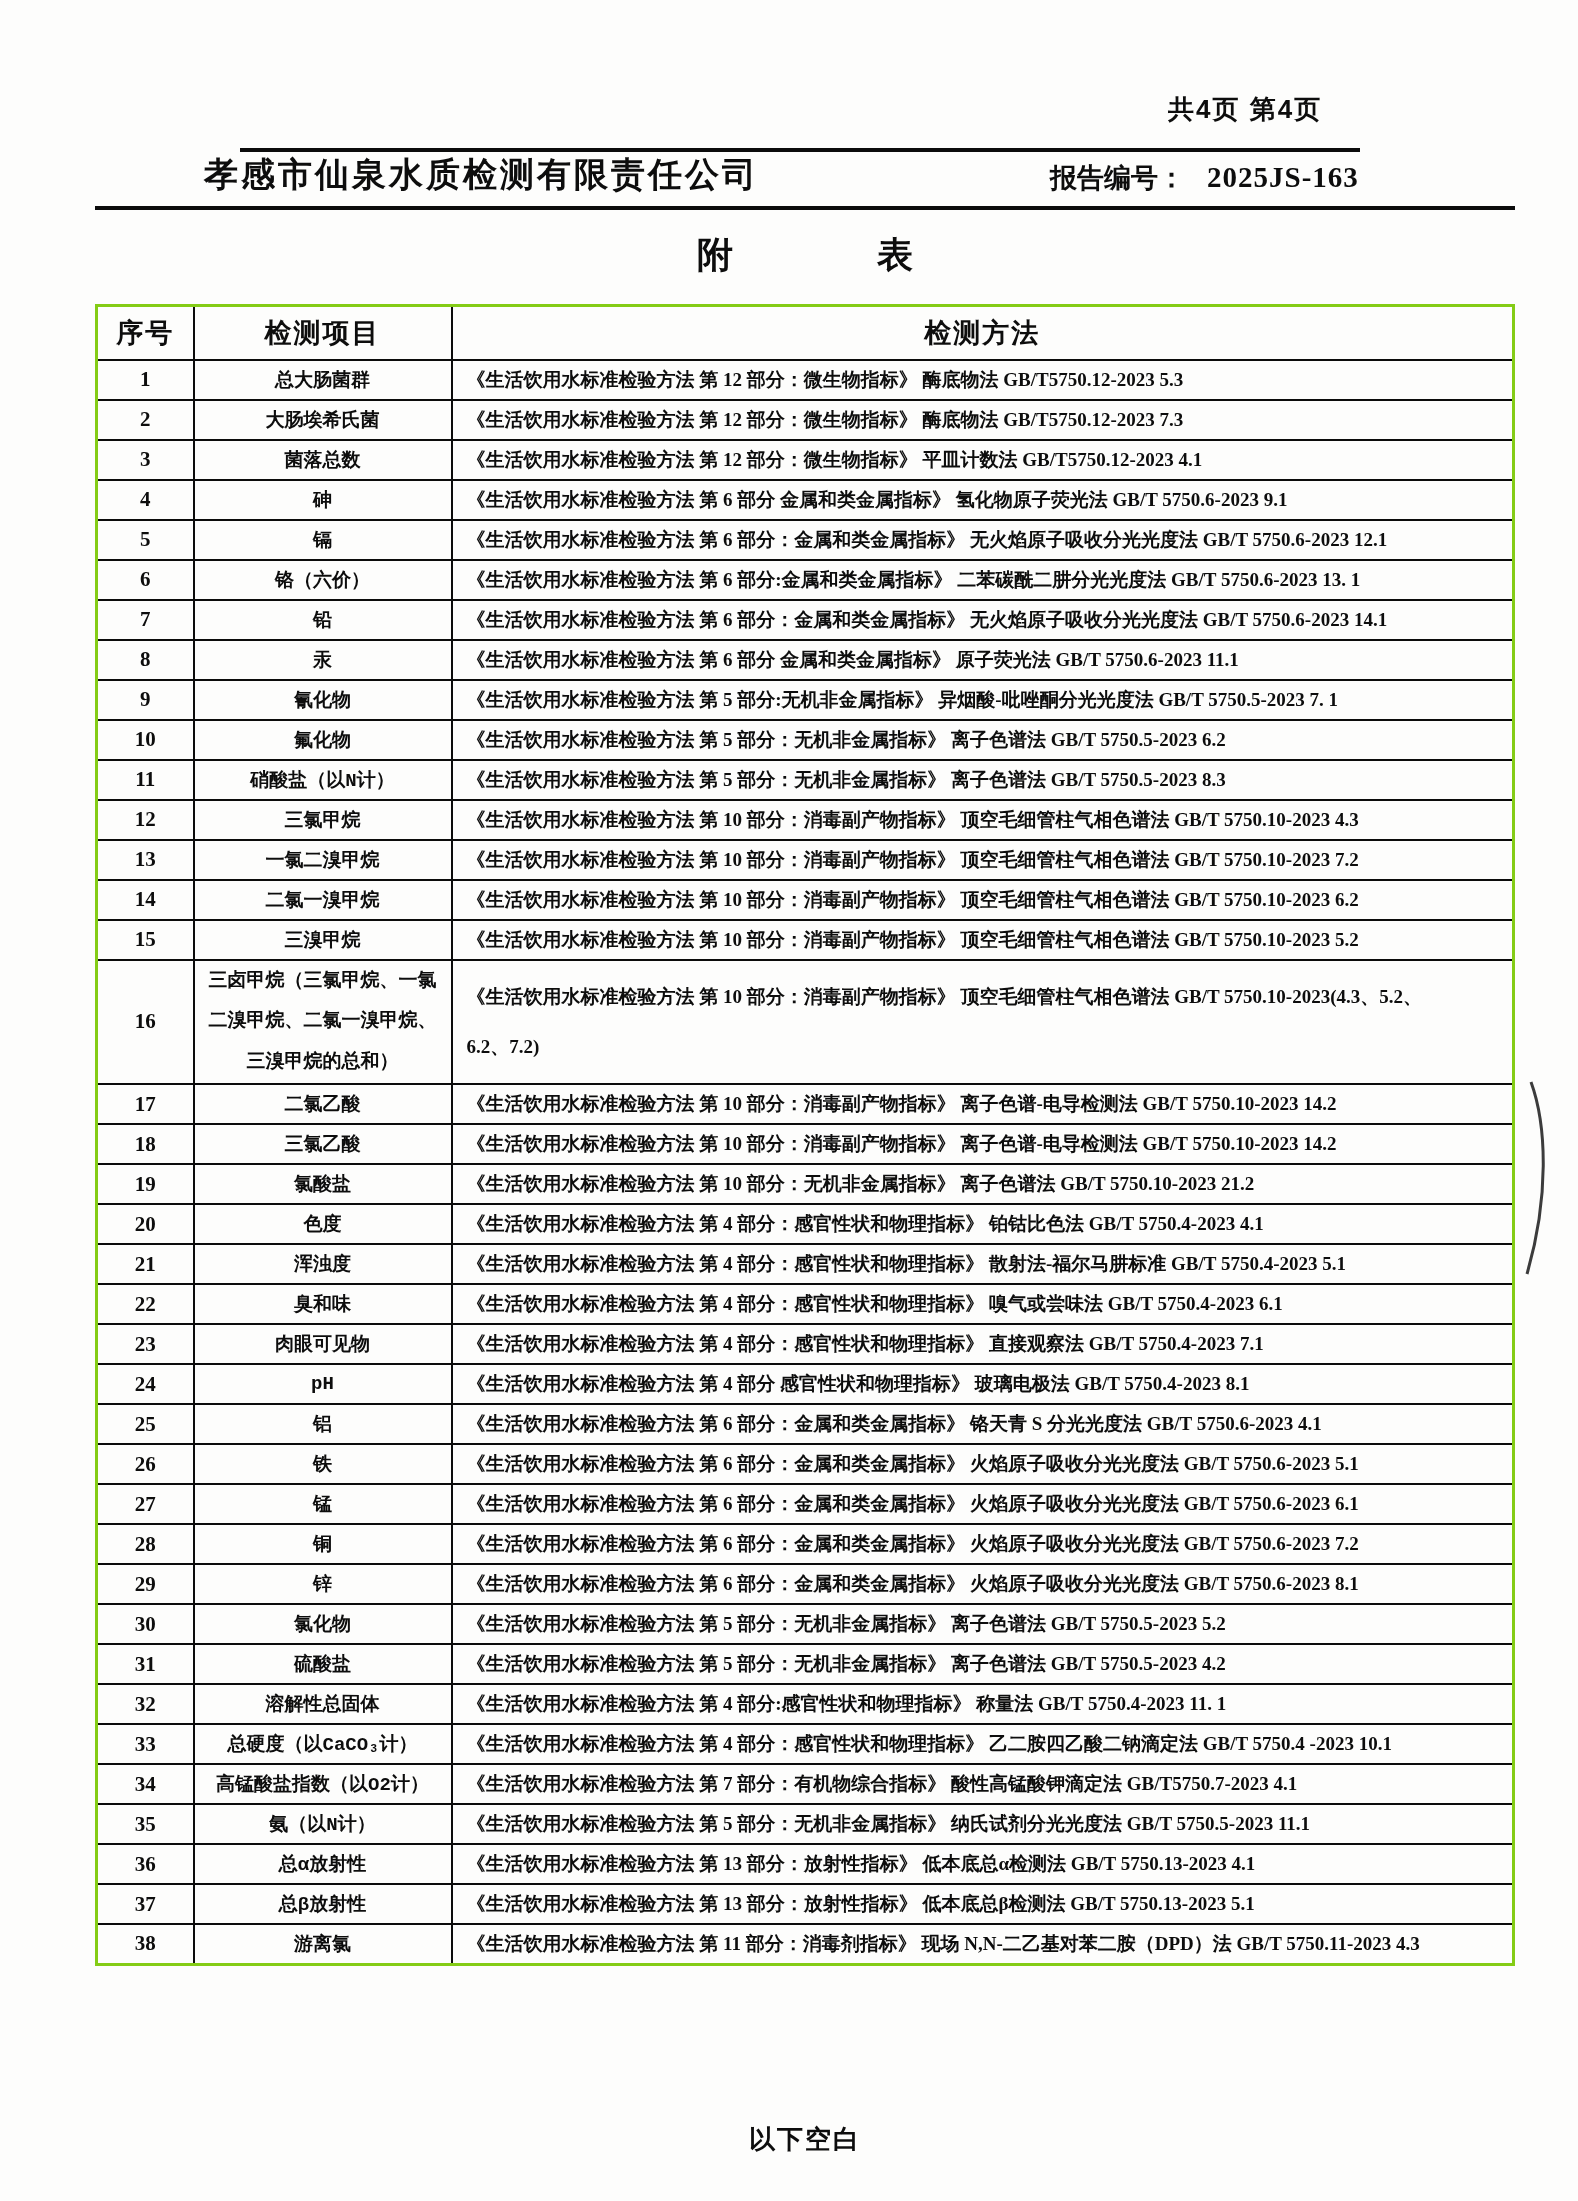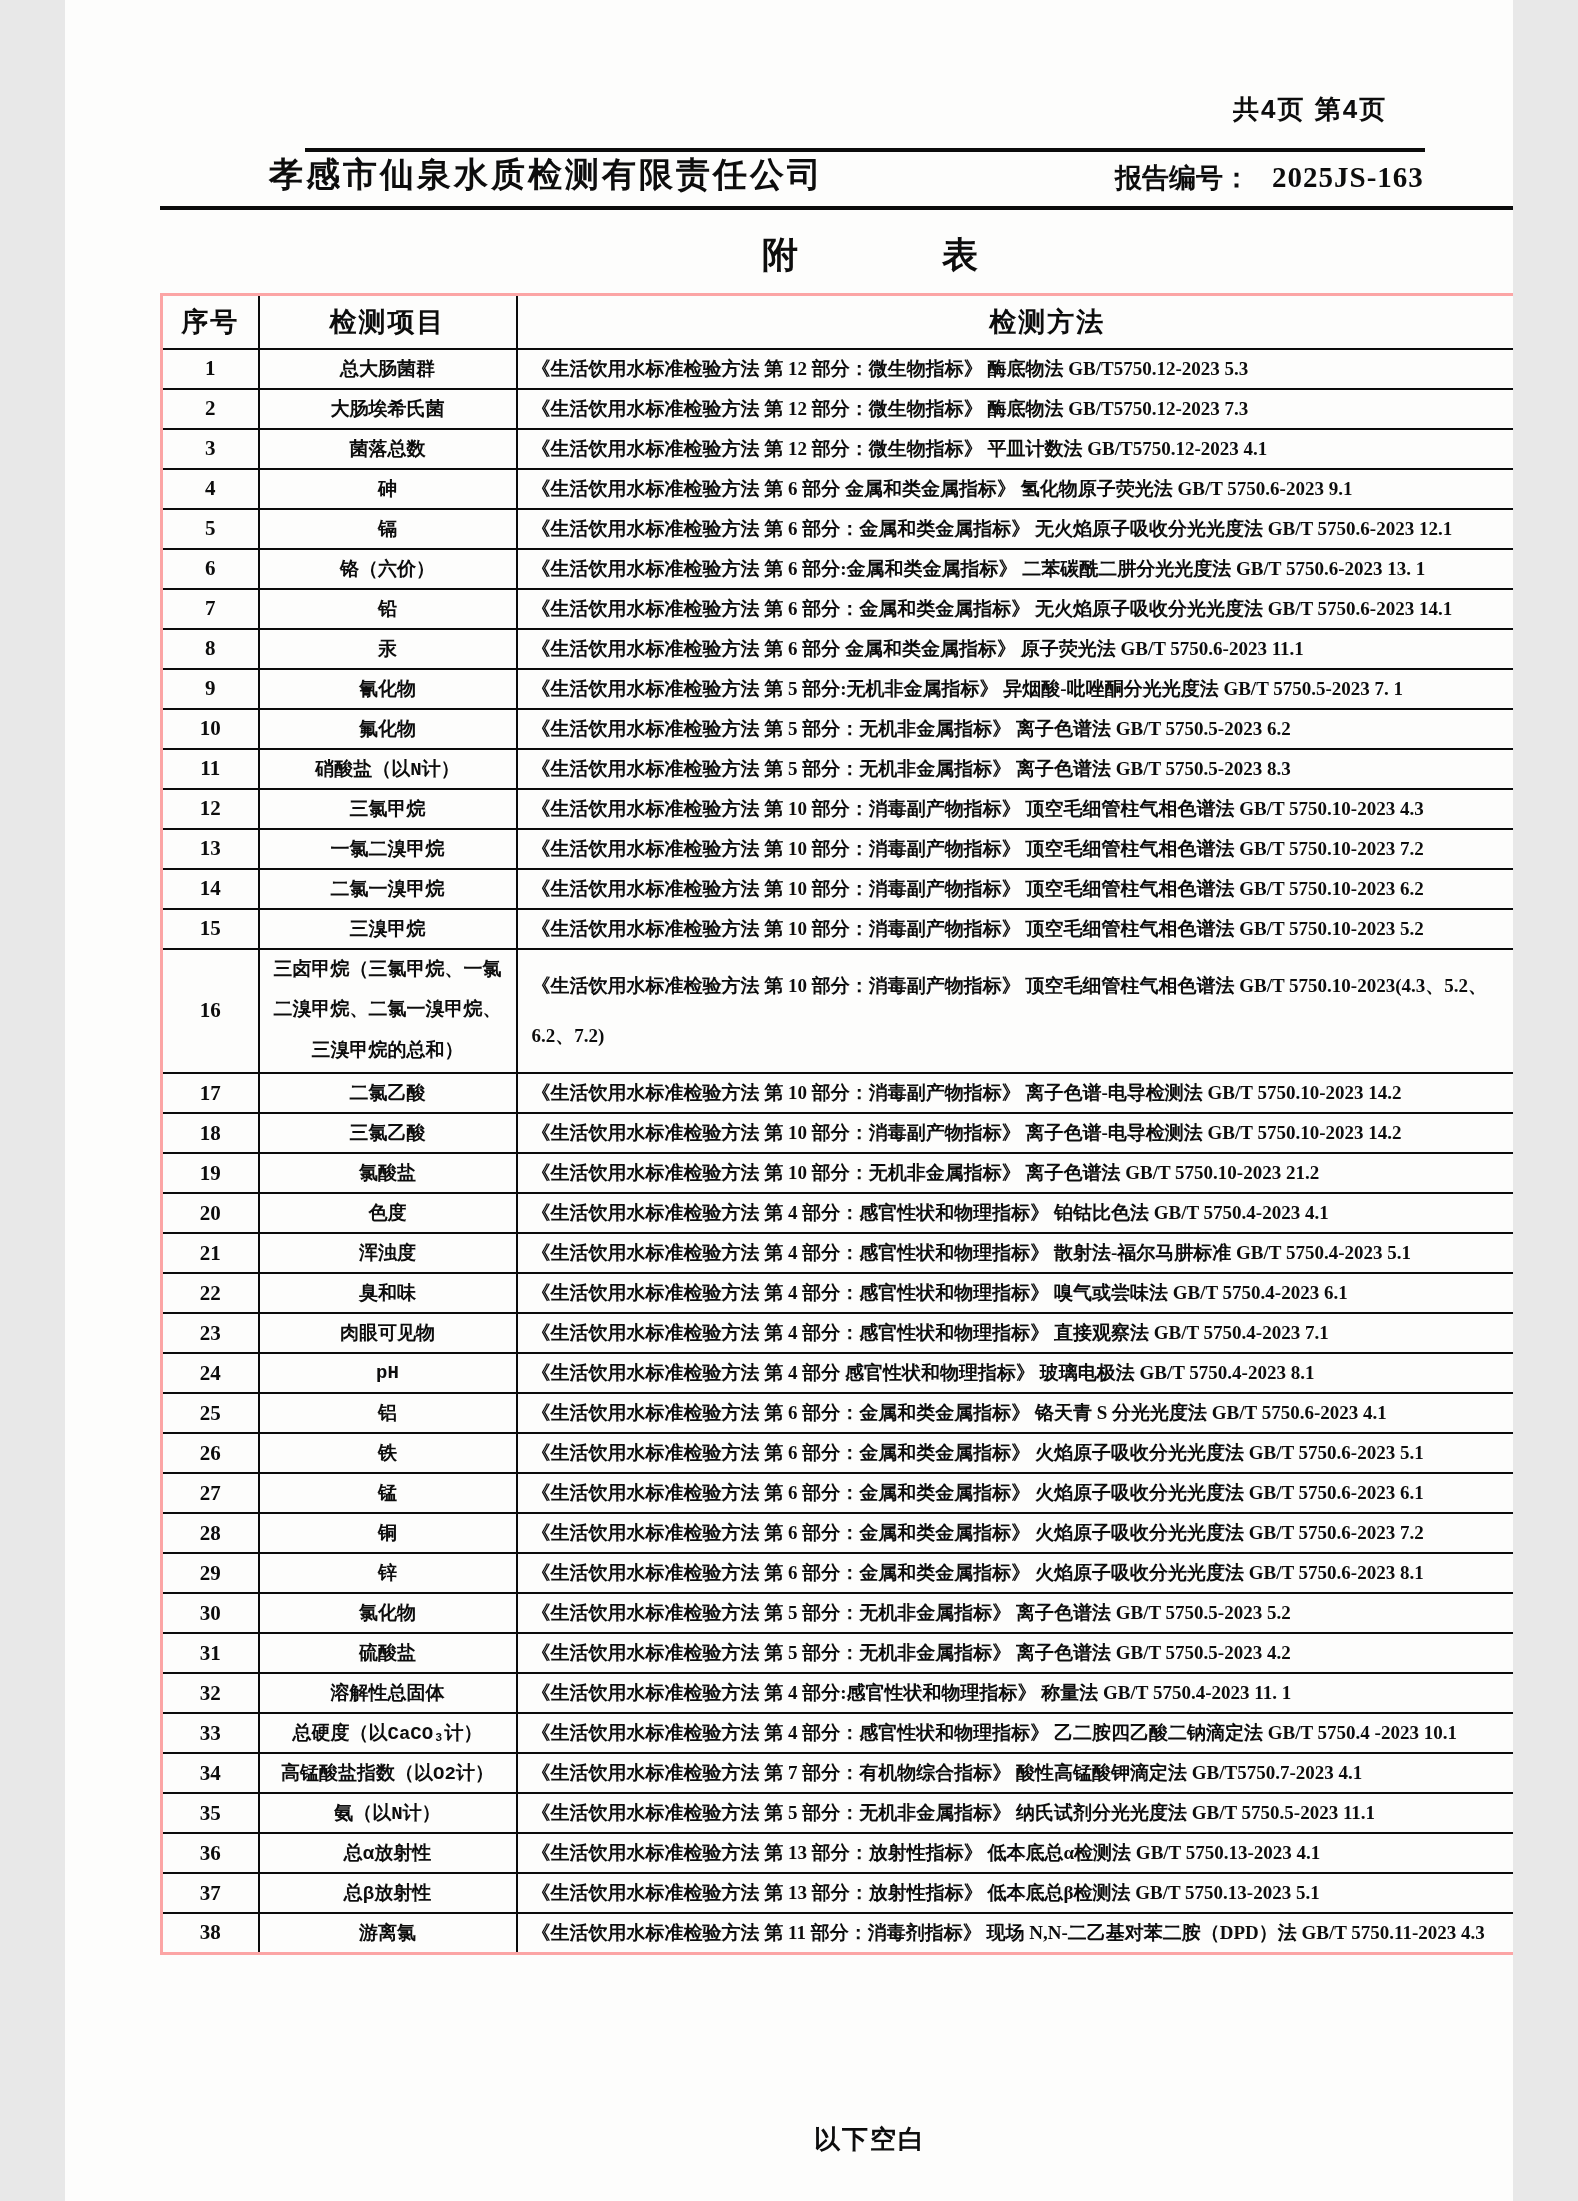--- a/index.html
+++ b/index.html
@@ -1,19 +1,19 @@
 <!DOCTYPE html>
 <html><head>
 <meta charset="utf-8">
 <style>
   * { margin: 0; padding: 0; box-sizing: border-box; }
   html, body { background: #e8e8e8; }
   .page {
     position: relative;
-    width: 1448px;
+    width: 1578px;
     height: 2201px;
     margin: 0 auto;
     background: #fdfdfc;
     color: #0d0d0d;
     overflow: hidden;
     font-family: "Liberation Sans", sans-serif;
   }
   .page-info {
     position: absolute;
     top: 92px;
@@ -72,26 +72,26 @@
     top: 231px;
     left: 95px;
     width: 1420px;
     text-align: center;
     font-size: 36px;
     font-weight: 700;
     font-family: "Liberation Sans", sans-serif;
   }
   table.methods {
     position: absolute;
-    top: 293px;
+    top: 304px;
     left: 95px;
     width: 1420px;
     border-collapse: collapse;
     table-layout: fixed;
-    border: 3px solid #fca5a5;
+    border: 3px solid #84cc16;
   }
   table.methods col.c-no   { width: 97px; }
   table.methods col.c-item { width: 258px; }
   table.methods th, table.methods td {
     border: 2px solid #0b0b0b;
     vertical-align: middle;
   }
   table.methods th {
     height: 54px;
     font-size: 27px;

